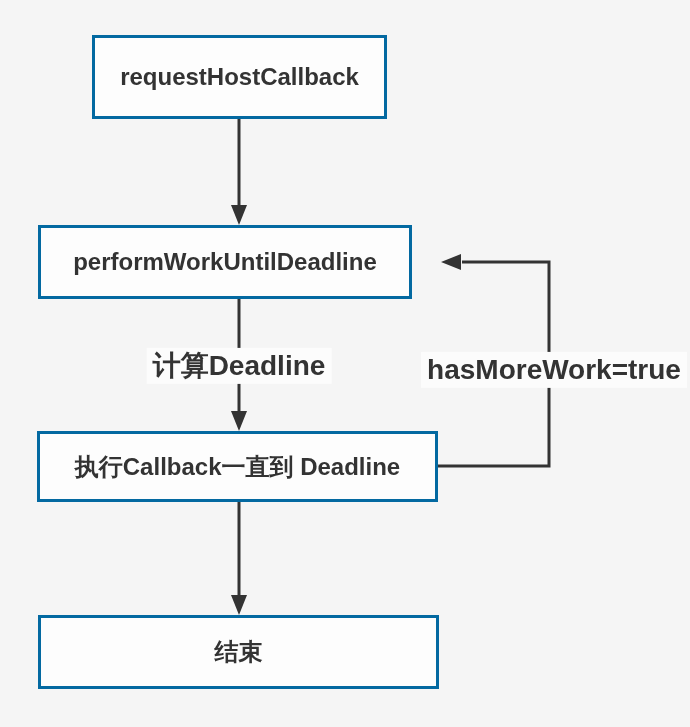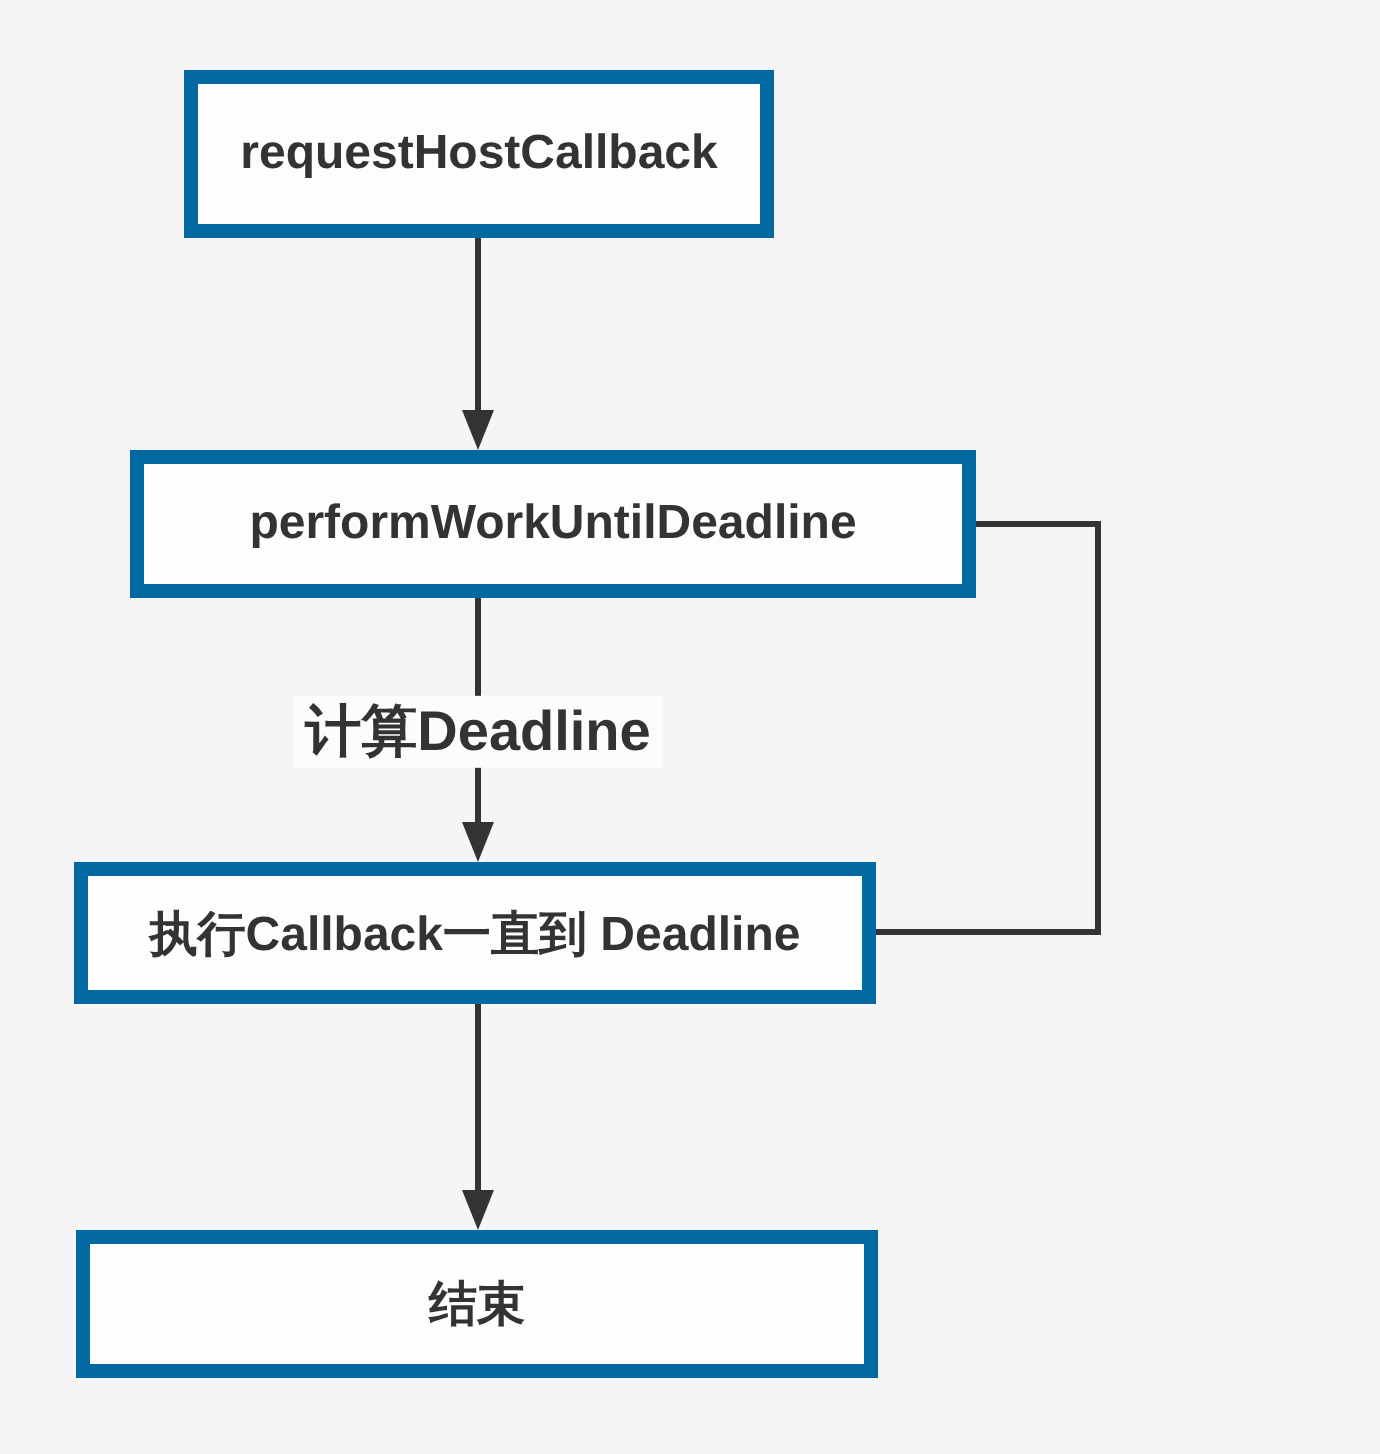--- a/index.html
+++ b/index.html
@@ -19,32 +19,32 @@
     position: absolute;
     left: 0;
     top: 0;
     width: 690px;
     height: 727px;
   }
   .node {
     position: absolute;
     box-sizing: border-box;
     background: #fdfdfd;
-    border: 7px solid #0369a1;
+    border: 3px solid #0369a1;
     color: #333333;
     font-size: 24px;
     font-weight: bold;
     display: flex;
     align-items: center;
     justify-content: center;
     text-align: center;
     white-space: nowrap;
   }
   .node-1 { left: 92px;  top: 35px;  width: 295px; height: 84px; }
-  .node-2 { left: 38px;  top: 225px; width: 423px; height: 74px; margin-left: 27px; }
+  .node-2 { left: 38px;  top: 225px; width: 374px; height: 74px; }
   .node-3 { left: 37px;  top: 431px; width: 401px; height: 71px; }
   .node-4 { left: 38px;  top: 615px; width: 401px; height: 74px; }
   .edge-label {
     position: absolute;
     transform: translate(-50%, -50%);
     background: #fcfcfc;
     color: #333333;
     font-size: 28px;
     font-weight: bold;
     line-height: 1.15;
@@ -87,14 +87,15 @@
 
   <div class="node node-2">performWorkUntilDeadline</div>
 
   <div class="node node-4">结束</div>
 
   <div class="node node-3">执行Callback一直到 Deadline</div>
 
   <div class="edge-label label-calc">计算Deadline</div>
 
 
+  <div class="edge-label label-true">hasMoreWork=true</div>
 
 </div>
 
 </body></html>

